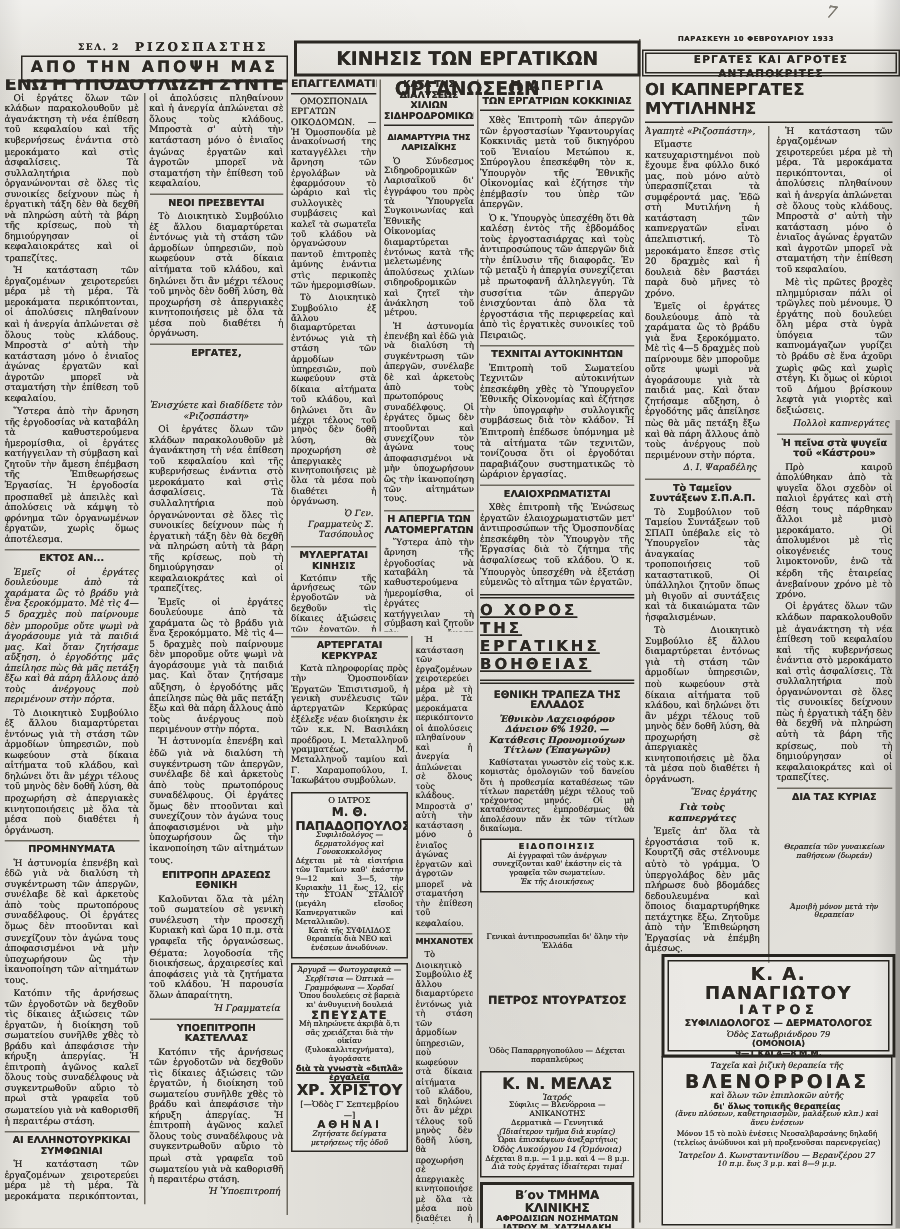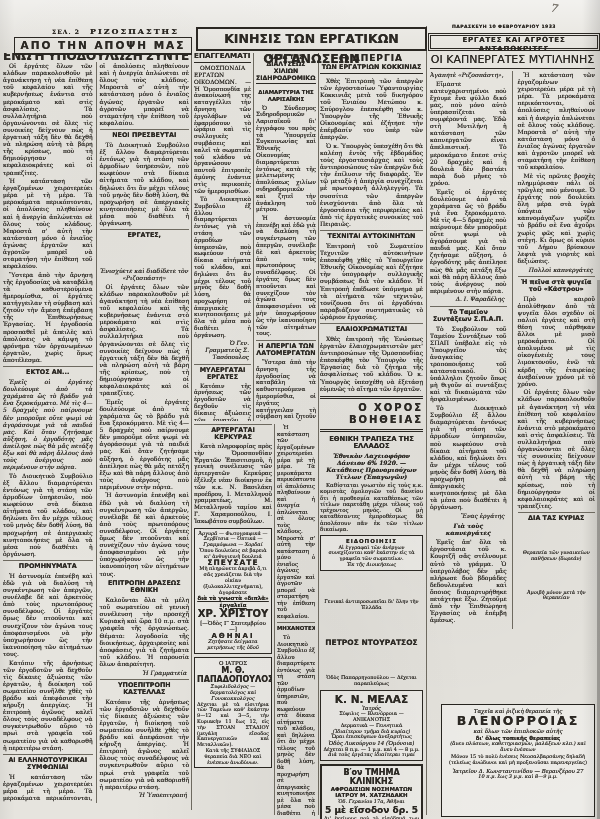--- a/index.html
+++ b/index.html
@@ -34,34 +34,34 @@
   .it{font-style:italic;}
   .sig{text-align:right;font-style:italic;margin:1px 2px 2px 0;text-indent:0;}
   .sh{font-family:"DejaVu Sans",sans-serif;font-weight:bold;text-align:center;font-size:6.4px;line-height:7px;
       border-top:1px solid #6e6a60;margin:3px 0 2px;padding-top:2px;text-indent:0;}
   .sh.nb{border-top:none;}
   .shi{font-style:italic;font-weight:bold;text-align:center;margin:3px 0 2px;text-indent:0;}
   .colhead{font-family:"DejaVu Sans",sans-serif;font-weight:bold;text-align:center;
       border-bottom:1px solid #2b2823;padding-bottom:2px;margin-bottom:2.5px;text-indent:0;}
   .headline-left{font-family:"DejaVu Sans",sans-serif;font-weight:bold;font-size:12px;letter-spacing:0;
       word-spacing:-1px;white-space:nowrap;overflow:hidden;text-align:center;}
-  .headline-r{font-family:"DejaVu Sans",sans-serif;font-weight:normal;font-size:11px;text-align:center;
+  .headline-r{font-family:"DejaVu Sans",sans-serif;font-weight:bold;font-size:11px;
       border-bottom:1px solid #2b2823;padding-bottom:2px;word-spacing:0;}
   .twocol{column-count:2;column-gap:7px;column-rule:1px solid #6e6a60;height:741px;overflow:hidden;margin-top:2px;}
   .rcols{display:flex;height:558px;overflow:hidden;margin-top:2px;}
   .c6{width:79px;}
   .c7{width:80px;border-left:1px solid #6e6a60;padding-left:5px;margin-left:5px;}
   
   .adbox{border:1px solid #2b2823;text-align:center;padding:2px 2px;margin:3px 0;background:rgba(255,255,255,0.25);}
   .dbox{position:absolute;border:2px solid #26241f;background:rgba(255,255,255,0.3);}
   .dbox .in{border:1px solid #26241f;margin:2px;padding:2px 3px;text-align:center;height:calc(100% - 10px);}
   .big{font-family:"DejaVu Sans",sans-serif;font-weight:bold;}
   .t5{font-size:5px;line-height:5.8px;}
   .t55{font-size:5.5px;line-height:6.3px;}
-  .chorus{border-top:3px double #2b2823;border-bottom:3px double #2b2823;padding:3px 0;margin:4px 0;text-align:right;}
+  .chorus{border-top:3px double #2b2823;border-bottom:3px double #2b2823;padding:3px 0;margin:4px 0;text-align:left;text-decoration:underline;}
   .chorus div{font-family:"DejaVu Sans",sans-serif;font-weight:bold;font-size:10px;line-height:12px;letter-spacing:2px;}
   .banktitle{font-family:"DejaVu Sans",sans-serif;font-weight:bold;font-size:6.8px;text-align:center;margin:2px 0;text-indent:0;}
   .bankstub{font-weight:bold;font-style:italic;text-align:center;font-size:6px;line-height:7px;margin-bottom:2px;text-indent:0;}
   .ctr{text-align:center;text-indent:0;margin-top:28px;}
 </style>
 </head>
 <body>
 
 <div class="page">
 
@@ -108,59 +108,59 @@
       <p class="p">Κατόπιν τῆς ἀρνήσεως τῶν ἐργοδοτῶν νὰ δεχθοῦν τὶς δίκαιες ἀξιώσεις τῶν ἐργατῶν, ἡ διοίκηση τοῦ σωματείου συνῆλθε χθὲς τὸ βράδυ καὶ ἀπεφάσισε τὴν κήρυξη ἀπεργίας. Ἡ ἐπιτροπὴ ἀγῶνος καλεῖ ὅλους τοὺς συναδέλφους νὰ συγκεντρωθοῦν αὔριο τὸ πρωὶ στὰ γραφεῖα τοῦ σωματείου γιὰ νὰ καθορισθῆ ἡ περαιτέρω στάση.</p>
       <div class="sig">Ἡ Ὑποεπιτροπή</div>
     </div>
   </div>
 
   <div class="col fs58" style="left:194px;top:53px;width:57px;height:368px;">
     <div class="colhead" style="font-size:7.2px;">ΕΠΑΓΓΕΛΜΑΤΙΚΑ</div>
     <p class="p">ΟΜΟΣΠΟΝΔΙΑ ΕΡΓΑΤΩΝ ΟΙΚΟΔΟΜΩΝ. — Ἡ Ὁμοσπονδία μὲ ἀνακοίνωσή της καταγγέλλει τὴν ἄρνηση τῶν ἐργολάβων νὰ ἐφαρμόσουν τὸ ὡράριο καὶ τὶς συλλογικὲς συμβάσεις καὶ καλεῖ τὰ σωματεῖα τοῦ κλάδου νὰ ὀργανώσουν παντοῦ ἐπιτροπὲς ἀμύνης ἐνάντια στὶς περικοπὲς τῶν ἡμερομισθίων.</p>
     <p class="p">Τὸ Διοικητικὸ Συμβούλιο ἐξ ἄλλου διαμαρτύρεται ἐντόνως γιὰ τὴ στάση τῶν ἁρμοδίων ὑπηρεσιῶν, ποὺ κωφεύουν στὰ δίκαια αἰτήματα τοῦ κλάδου, καὶ δηλώνει ὅτι ἂν μέχρι τέλους τοῦ μηνὸς δὲν δοθῆ λύση, θὰ προχωρήση σὲ ἀπεργιακὲς κινητοποιήσεις μὲ ὅλα τὰ μέσα ποὺ διαθέτει ἡ ὀργάνωση.</p>
     <div class="sig">Ὁ Γεν. Γραμματεὺς Σ. Τασόπουλος</div>
-    <div class="sh">ΜΥΛΕΡΓΑΤΑΙ ΕΡΓΑΤΕΣ</div>
+    <div class="sh">ΜΥΛΕΡΓΑΤΑΙ ΚΙΝΗΣΙΣ</div>
     <p class="p">Κατόπιν τῆς ἀρνήσεως τῶν ἐργοδοτῶν νὰ δεχθοῦν τὶς δίκαιες ἀξιώσεις τῶν ἐργατῶν, ἡ διοίκηση τοῦ σωματείου συνῆλθε χθὲς τὸ βράδυ καὶ ἀπεφάσισε τὴν κήρυξη ἀπεργίας. Ἡ ἐπιτροπὴ ἀγῶνος καλεῖ ὅλους τοὺς συναδέλφους νὰ συγκεντρωθοῦν αὔριο τὸ πρωὶ στὰ γραφεῖα τοῦ σωματείου γιὰ νὰ καθορισθῆ ἡ περαιτέρω στάση.</p>
   </div>
 
   <div class="col fs58" style="left:256px;top:53px;width:60px;height:368px;">
     <div class="colhead" style="font-size:6.2px;line-height:7px;">
       <div>ΚΑΤΑ ΤΗΣ ΔΙΑΛΥΣΕΩΣ</div>
       <div>ΧΙΛΙΩΝ ΣΙΔΗΡΟΔΡΟΜΙΚΩΝ</div>
     </div>
     <div class="sh nb" style="margin-top:0;font-size:5.4px;">ΔΙΑΜΑΡΤΥΡΙΑ ΤΗΣ ΛΑΡΙΣΑΪΚΗΣ</div>
     <p class="p"></p>
     <p class="p">Ὁ Σύνδεσμος Σιδηροδρομικῶν Λαρισαϊκοῦ δι' ἐγγράφου του πρὸς τὰ Ὑπουργεῖα Συγκοινωνίας καὶ Ἐθνικῆς Οἰκονομίας διαμαρτύρεται ἐντόνως κατὰ τῆς μελετωμένης ἀπολύσεως χιλίων σιδηροδρομικῶν καὶ ζητεῖ τὴν ἀνάκληση τοῦ μέτρου.</p>
     <p class="p">Ἡ ἀστυνομία ἐπενέβη καὶ ἐδῶ γιὰ νὰ διαλύση τὴ συγκέντρωση τῶν ἀπεργῶν, συνέλαβε δὲ καὶ ἀρκετοὺς ἀπὸ τοὺς πρωτοπόρους συναδέλφους. Οἱ ἐργάτες ὅμως δὲν πτοοῦνται καὶ συνεχίζουν τὸν ἀγώνα τους ἀποφασισμένοι νὰ μὴν ὑποχωρήσουν ὣς τὴν ἱκανοποίηση τῶν αἰτημάτων τους.</p>
     <div class="sh">Η ΑΠΕΡΓΙΑ ΤΩΝ ΛΑΤΟΜΕΡΓΑΤΩΝ</div>
     <p class="p">Ὕστερα ἀπὸ τὴν ἄρνηση τῆς ἐργοδοσίας νὰ καταβάλη τὰ καθυστερούμενα ἡμερομίσθια, οἱ ἐργάτες κατήγγειλαν τὴ σύμβαση καὶ ζητοῦν τὴν ἄμεση ἐπέμβαση τῆς Ἐπιθεωρήσεως Ἐργασίας. Ἡ ἐργοδοσία προσπαθεῖ μὲ ἀπειλὲς καὶ ἀπολύσεις νὰ κάμψη τὸ φρόνημα τῶν ὀργανωμένων ἐργατῶν, χωρὶς ὅμως ἀποτέλεσμα.</p>
 
   </div>
 
   <div class="col fs58" style="left:194px;top:424px;width:78px;height:392px;">
     <div class="sh" style="margin-top:0;">ΑΡΤΕΡΓΑΤΑΙ ΚΕΡΚΥΡΑΣ</div>
     <p class="p">Κατὰ πληροφορίας πρὸς τὴν Ὁμοσπονδίαν Ἐργατῶν Ἐπισιτισμοῦ, ἡ γενικὴ συνέλευσις τῶν ἀρτεργατῶν Κερκύρας ἐξέλεξε νέαν διοίκησιν ἐκ τῶν κ.κ. Ν. Βασιλάκη προέδρου, Ι. Μεταλληνοῦ γραμματέως, Μ. Μεταλληνοῦ ταμίου καὶ Γ. Χαραμοπούλου, Ι. Ἰακωβάτου συμβούλων.</p>
+    <div class="adbox">
+      <div class="t55">Ο ΙΑΤΡΟΣ</div>
+      <div class="big" style="font-size:8px;line-height:9px;">Μ. Θ. ΠΑΠΑΔΟΠΟΥΛΟΣ</div>
+      <div class="it t5">Συφιλιδολόγος — δερματολόγος καὶ Γονοκοκκολόγος</div>
+      <div class="t5" style="text-align:justify;">Δέχεται μὲ τὰ εἰσιτήρια τῶν Ταμείων καθ' ἑκάστην 9—12 καὶ 3—5, τὴν Κυριακὴν 11 ἕως 12, εἰς τὴν ΣΤΟΑΝ ΣΤΑΔΙΟΥ (μεγάλη εἴσοδος Καπνεργατικῶν καὶ Μεταλλικῶν).</div>
+      <div class="t5">Κατὰ τῆς ΣΥΦΙΛΙΔΟΣ θεραπεία διὰ ΝΕΟ καὶ ἐνέσεων ἀνωδύνων.</div>
+    </div>
     <div class="adbox">
       <div class="it t5">Ἀργυρᾶ — Φωτογραφικὰ — Σερβίτσια — Ὀπτικὰ — Γραμμόφωνα — Χορδαί</div>
       <div class="t5">Ὅπου δουλεύεις σὲ βαρειὰ κι' ἀνθυγιεινὴ δουλειά</div>
       <div class="big" style="font-size:7.5px;letter-spacing:1px;">ΣΠΕΥΣΑΤΕ</div>
       <div class="t5">Μὴ πληρώνετε ἀκριβὰ ὅ,τι σᾶς χρειάζεται διὰ τὴν οἰκίαν (ξυλοκαλλιτεχνήματα), ἀγοράσατε</div>
       <div class="big t55" style="text-decoration:underline;">διὰ τὰ γνωστὰ «διπλᾶ» ἐργαλεῖα</div>
       <div class="big" style="font-size:10px;line-height:12px;">ΧΡ. ΧΡΙΣΤΟΥ</div>
       <div class="t55">[—Ὁδὸς Γ′ Σεπτεμβρίου—]</div>
       <div class="big" style="font-size:7px;letter-spacing:2px;">ΑΘΗΝΑΙ</div>
       <div class="it t5">Ζητήσατε δείγματα μετρήσεως τῆς ὁδοῦ</div>
     </div>
-    <div class="adbox">
-      <div class="t55">Ο ΙΑΤΡΟΣ</div>
-      <div class="big" style="font-size:8px;line-height:9px;">Μ. Θ. ΠΑΠΑΔΟΠΟΥΛΟΣ</div>
-      <div class="it t5">Συφιλιδολόγος — δερματολόγος καὶ Γονοκοκκολόγος</div>
-      <div class="t5" style="text-align:justify;">Δέχεται μὲ τὰ εἰσιτήρια τῶν Ταμείων καθ' ἑκάστην 9—12 καὶ 3—5, τὴν Κυριακὴν 11 ἕως 12, εἰς τὴν ΣΤΟΑΝ ΣΤΑΔΙΟΥ (μεγάλη εἴσοδος Καπνεργατικῶν καὶ Μεταλλικῶν).</div>
-      <div class="t5">Κατὰ τῆς ΣΥΦΙΛΙΔΟΣ θεραπεία διὰ ΝΕΟ καὶ ἐνέσεων ἀνωδύνων.</div>
-    </div>
   </div>
 
   <div class="col fs56" style="left:277px;top:424px;width:38px;height:392px;">
     <p class="p">Ἡ κατάσταση τῶν ἐργαζομένων χειροτερεύει μέρα μὲ τὴ μέρα. Τὰ μεροκάματα περικόπτονται, οἱ ἀπολύσεις πληθαίνουν καὶ ἡ ἀνεργία ἁπλώνεται σὲ ὅλους τοὺς κλάδους. Μπροστὰ σ' αὐτὴ τὴν κατάσταση μόνο ὁ ἑνιαῖος ἀγώνας ἐργατῶν καὶ ἀγροτῶν μπορεῖ νὰ σταματήση τὴν ἐπίθεση τοῦ κεφαλαίου.</p>
     <div class="sh" style="font-size:5.4px;">ΜΗΧΑΝΟΤΕΧΝΙΤΑΙ</div>
     <p class="p">Τὸ Διοικητικὸ Συμβούλιο ἐξ ἄλλου διαμαρτύρεται ἐντόνως γιὰ τὴ στάση τῶν ἁρμοδίων ὑπηρεσιῶν, ποὺ κωφεύουν στὰ δίκαια αἰτήματα τοῦ κλάδου, καὶ δηλώνει ὅτι ἂν μέχρι τέλους τοῦ μηνὸς δὲν δοθῆ λύση, θὰ προχωρήση σὲ ἀπεργιακὲς κινητοποιήσεις μὲ ὅλα τὰ μέσα ποὺ διαθέτει ἡ ὀργάνωση.</p>
 
   </div>
 
   <div class="col fs6" style="left:320px;top:53px;width:103px;height:766px;">
@@ -170,20 +170,21 @@
     </div>
     <p class="p">Χθὲς Ἐπιτροπὴ τῶν ἀπεργῶν τῶν ἐργοστασίων Ὑφαντουργίας Κοκκινιᾶς μετὰ τοῦ δικηγόρου τοῦ Ἑνιαίου Μετώπου κ. Σπύρογλου ἐπεσκέφθη τὸν κ. Ὑπουργὸν τῆς Ἐθνικῆς Οἰκονομίας καὶ ἐζήτησε τὴν ἐπέμβασίν του ὑπὲρ τῶν ἀπεργῶν.</p>
     <p class="p">Ὁ κ. Ὑπουργὸς ὑπεσχέθη ὅτι θὰ καλέσῃ ἐντὸς τῆς ἑβδομάδος τοὺς ἐργοστασιάρχας καὶ τοὺς ἀντιπροσώπους τῶν ἀπεργῶν διὰ τὴν ἐπίλυσιν τῆς διαφορᾶς. Ἐν τῷ μεταξὺ ἡ ἀπεργία συνεχίζεται μὲ πρωτοφανῆ ἀλληλεγγύη. Τὰ συσσίτια τῶν ἀπεργῶν ἐνισχύονται ἀπὸ ὅλα τὰ ἐργοστάσια τῆς περιφερείας καὶ ἀπὸ τὶς ἐργατικὲς συνοικίες τοῦ Πειραιῶς.</p>
     <div class="sh">ΤΕΧΝΙΤΑΙ ΑΥΤΟΚΙΝΗΤΩΝ</div>
     <p class="p">Ἐπιτροπὴ τοῦ Σωματείου Τεχνιτῶν αὐτοκινήτων ἐπεσκέφθη χθὲς τὸ Ὑπουργεῖον Ἐθνικῆς Οἰκονομίας καὶ ἐζήτησε τὴν ὑπογραφὴν συλλογικῆς συμβάσεως διὰ τὸν κλάδον. Ἡ Ἐπιτροπὴ ἐπέδωσε ὑπόμνημα μὲ τὰ αἰτήματα τῶν τεχνιτῶν, τονίζουσα ὅτι οἱ ἐργοδόται παραβιάζουν συστηματικῶς τὸ ὡράριον ἐργασίας.</p>
     <div class="sh">ΕΛΑΙΟΧΡΩΜΑΤΙΣΤΑΙ</div>
     <p class="p">Χθὲς ἐπιτροπὴ τῆς Ἑνώσεως ἐργατῶν ἐλαιοχρωματιστῶν μετ' ἀντιπροσώπων τῆς Ὁμοσπονδίας ἐπεσκέφθη τὸν Ὑπουργὸν τῆς Ἐργασίας διὰ τὸ ζήτημα τῆς ἀσφαλίσεως τοῦ κλάδου. Ὁ κ. Ὑπουργὸς ὑπεσχέθη νὰ ἐξετάσῃ εὐμενῶς τὸ αἴτημα τῶν ἐργατῶν.</p>
 
     <div class="chorus">
       <div>Ο ΧΟΡΟΣ</div>
+      <div>ΤΗΣ ΕΡΓΑΤΙΚΗΣ</div>
       <div>ΒΟΗΘΕΙΑΣ</div>
     </div>
 
     <div class="banktitle">ΕΘΝΙΚΗ ΤΡΑΠΕΖΑ ΤΗΣ ΕΛΛΑΔΟΣ</div>
     <div class="bankstub">Ἐθνικὸν Λαχειοφόρον Δάνειον 6% 1920. — Κατάθεσις Προνομιούχων Τίτλων (Ἐπαγωγῶν)</div>
     <p class="p t55">Καθίσταται γνωστὸν εἰς τοὺς κ.κ. κομιστὰς ὁμολογιῶν τοῦ δανείου ὅτι ἡ προθεσμία καταθέσεως τῶν τίτλων παρετάθη μέχρι τέλους τοῦ τρέχοντος μηνός. Οἱ μὴ καταθέσαντες ἐμπροθέσμως θὰ ἀπολέσουν πᾶν ἐκ τῶν τίτλων δικαίωμα.</p>
 
     <div class="adbox">
       <div class="big t55" style="letter-spacing:1px;">ΕΙΔΟΠΟΙΗΣΙΣ</div>
       <div class="t5">Αἱ ἐγγραφαὶ τῶν ἀνέργων συνεχίζονται καθ' ἑκάστην εἰς τὰ γραφεῖα τῶν σωματείων.</div>
@@ -241,20 +242,30 @@
         <div class="sh">Ἡ πεῖνα στὰ ψυγεῖα τοῦ «Κάστρου»</div>
         <p class="p">Πρὸ καιροῦ ἀπολύθηκαν ἀπὸ τὰ ψυγεῖα ὅλοι σχεδὸν οἱ παλιοὶ ἐργάτες καὶ στὴ θέση τους πάρθηκαν ἄλλοι μὲ μισὸ μεροκάματο. Οἱ ἀπολυμένοι μὲ τὶς οἰκογένειές τους λιμοκτονοῦν, ἐνῶ τὰ κέρδη τῆς ἑταιρείας ἀνεβαίνουν χρόνο μὲ τὸ χρόνο.</p>
         <p class="p">Οἱ ἐργάτες ὅλων τῶν κλάδων παρακολουθοῦν μὲ ἀγανάκτηση τὴ νέα ἐπίθεση τοῦ κεφαλαίου καὶ τῆς κυβερνήσεως ἐνάντια στὸ μεροκάματο καὶ στὶς ἀσφαλίσεις. Τὰ συλλαλητήρια ποὺ ὀργανώνονται σὲ ὅλες τὶς συνοικίες δείχνουν πὼς ἡ ἐργατικὴ τάξη δὲν θὰ δεχθῆ νὰ πληρώση αὐτὴ τὰ βάρη τῆς κρίσεως, ποὺ τὴ δημιούργησαν οἱ κεφαλαιοκράτες καὶ οἱ τραπεζίτες.</p>
         <div class="sh">ΔΙΑ ΤΑΣ ΚΥΡΙΑΣ</div>
         <div class="pni it t5 ctr">Θεραπεία τῶν γυναικείων παθήσεων (δωρεάν)</div>
         <div class="pni it t5 ctr">Ἀμοιβὴ μόνον μετὰ τὴν θεραπείαν</div>
       </div>
     </div>
   </div>
 
+  <div class="dbox" style="left:441px;top:636px;width:152px;height:65px;">
+    <div class="in">
+      <div class="big" style="font-size:12px;line-height:13px;letter-spacing:1px;">Κ. Α. ΠΑΝΑΓΙΩΤΟΥ</div>
+      <div class="big" style="font-size:8.5px;line-height:10px;letter-spacing:3px;">ΙΑΤΡΟΣ</div>
+      <div class="big" style="font-size:6.2px;line-height:8px;">ΣΥΦΙΛΙΔΟΛΟΓΟΣ — ΔΕΡΜΑΤΟΛΟΓΟΣ</div>
+      <div class="t55 it">Ὁδὸς Σατωβριάνδρου 79</div>
+      <div class="big t55">(ΟΜΟΝΟΙΑ)</div>
+      <div class="big t55">9—1 ΚΑΙ 4—8 Μ.Μ.</div>
+    </div>
+  </div>
 
   <div class="dbox" style="left:441px;top:704px;width:152px;height:111px;border-width:1px;">
     <div style="padding:3px 4px;text-align:center;">
       <div class="it t55">Ταχεῖα καὶ ῥιζικὴ θεραπεία τῆς</div>
       <div class="big" style="font-size:12.5px;line-height:14px;letter-spacing:2px;">ΒΛΕΝΟΡΡΟΙΑΣ</div>
       <div class="it t55">καὶ ὅλων τῶν ἐπιπλοκῶν αὐτῆς</div>
       <div class="big t55">δι' ὅλως τοπικῆς θεραπείας</div>
       <div class="t5 it">(ἄνευ πλύσεων, καθετηριασμῶν, μαλάξεων κλπ.) καὶ ἄνευ ἐνέσεων</div>
       <div class="t5" style="margin-top:2px;">Μόνον 15 τὸ πολὺ ἐνέσεις Νεοσαλβαρσάνης δηλαδή (τελείως ἀνώδυνοι καὶ μὴ προξενοῦσαι παρενεργείας)</div>
       <div class="it t55" style="margin-top:2px;">Ἰατρεῖον Δ. Κωνσταντινίδου — Βερανζέρου 27</div>

